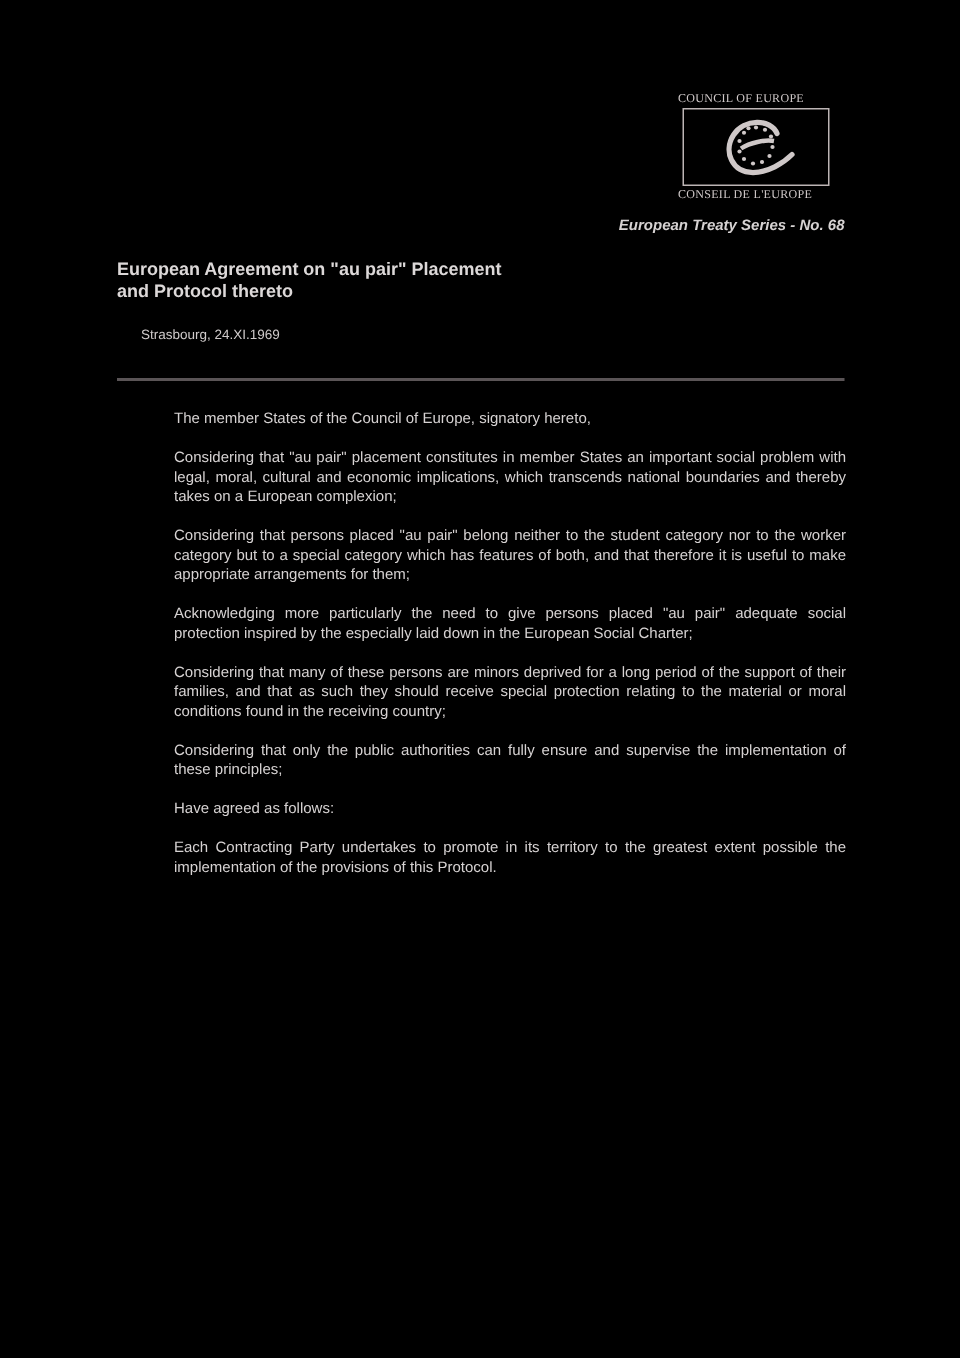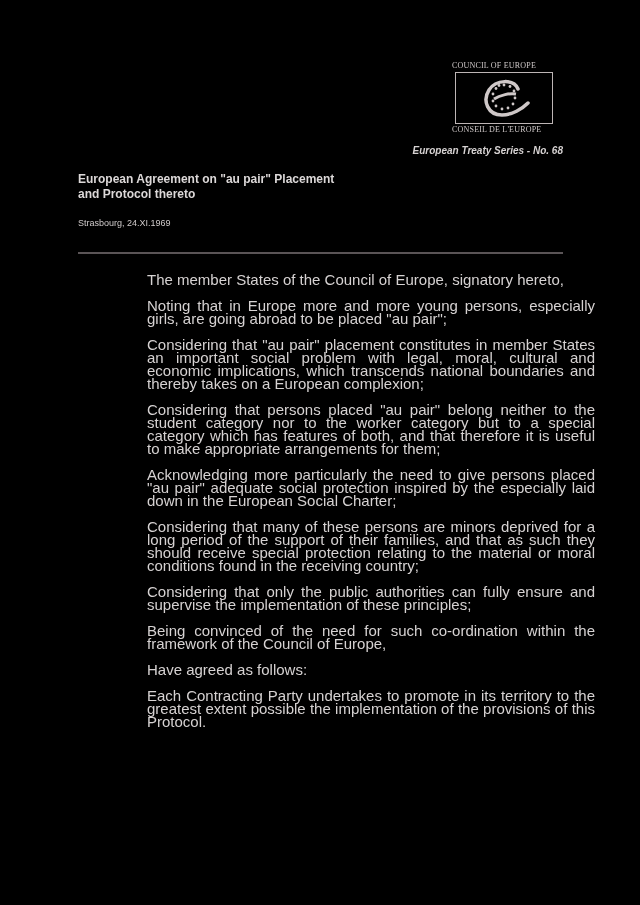--- a/index.html
+++ b/index.html
@@ -3,23 +3,23 @@
 <meta charset="utf-8">
 <style>
   html, body { margin: 0; padding: 0; background: #000; }
   body { width: 640px; height: 905px; position: relative; overflow: hidden; color: #d6d2d2; font-family: "Liberation Sans", sans-serif; }
   .logo { position: absolute; left: 452px; top: 61px; width: 104px; }
   .logo-top, .logo-bottom { font-family: "Liberation Serif", serif; font-size: 8px; color: #cfc8c8; text-align: left; letter-spacing: 0.2px; line-height: 10px; white-space: nowrap; }
   .logo-box { width: 98px; height: 52px; margin: 1px auto 1px auto; border: 1px solid #bdb5b5; box-sizing: border-box; position: relative; }
   .logo-box svg { position: absolute; left: 0; top: 0; }
   .series { position: absolute; right: 77px; top: 145px; font-size: 10px; font-weight: bold; font-style: italic; color: #d6d2d2; white-space: nowrap; }
   .title { position: absolute; left: 78px; top: 172px; font-size: 12px; font-weight: bold; line-height: 15px; color: #dcd8d8; width: 320px; }
-  .place { position: absolute; left: 78px; top: 218px; font-size: 9px; color: #cfcaca; }
+  .place { position: absolute; left: 94px; top: 218px; font-size: 9px; color: #cfcaca; }
   .rule { position: absolute; left: 78px; top: 252px; width: 485px; height: 2px; background: #5a5456; }
-  .body-text { position: absolute; left: 116px; top: 273px; width: 448px; font-size: 15px; line-height: 13px; color: #d6d2d2; margin-left: 31px; }
+  .body-text { position: absolute; left: 116px; top: 273px; width: 448px; font-size: 10px; line-height: 13px; color: #d6d2d2; }
   .para { margin: 0 0 13px 0; text-align: justify; }
   .article { font-weight: bold; margin: 0 0 13px 0; }
 </style>
 </head>
 <body>
 
 <div class="logo">
   <div class="logo-top">COUNCIL OF EUROPE</div>
   <div class="logo-box">
     <svg width="96" height="50" viewBox="0 0 96 50">
@@ -50,22 +50,20 @@
   <div>European Agreement on "au pair" Placement</div>
   <div>and Protocol thereto</div>
 </div>
 
 <div class="place">Strasbourg, 24.XI.1969</div>
 
 <div class="rule"></div>
 
 <div class="body-text">
   <p class="para">The member States of the Council of Europe, signatory hereto,</p>
-  <p class="para">Noting that in Europe more and more young persons, especially girls, are going abroad to be placed "au pair";</p>
   <p class="para">Considering that "au pair" placement constitutes in member States an important social problem with legal, moral, cultural and economic implications, which transcends national boundaries and thereby takes on a European complexion;</p>
   <p class="para">Considering that persons placed "au pair" belong neither to the student category nor to the worker category but to a special category which has features of both, and that therefore it is useful to make appropriate arrangements for them;</p>
   <p class="para">Acknowledging more particularly the need to give persons placed "au pair" adequate social protection inspired by the especially laid down in the European Social Charter;</p>
   <p class="para">Considering that many of these persons are minors deprived for a long period of the support of their families, and that as such they should receive special protection relating to the material or moral conditions found in the receiving country;</p>
   <p class="para">Considering that only the public authorities can fully ensure and supervise the implementation of these principles;</p>
-  <p class="para">Being convinced of the need for such co-ordination within the framework of the Council of Europe,</p>
   <p class="para">Have agreed as follows:</p>
   <p class="para">Each Contracting Party undertakes to promote in its territory to the greatest extent possible the implementation of the provisions of this Protocol.</p>
 </div>
 
 </body></html>

